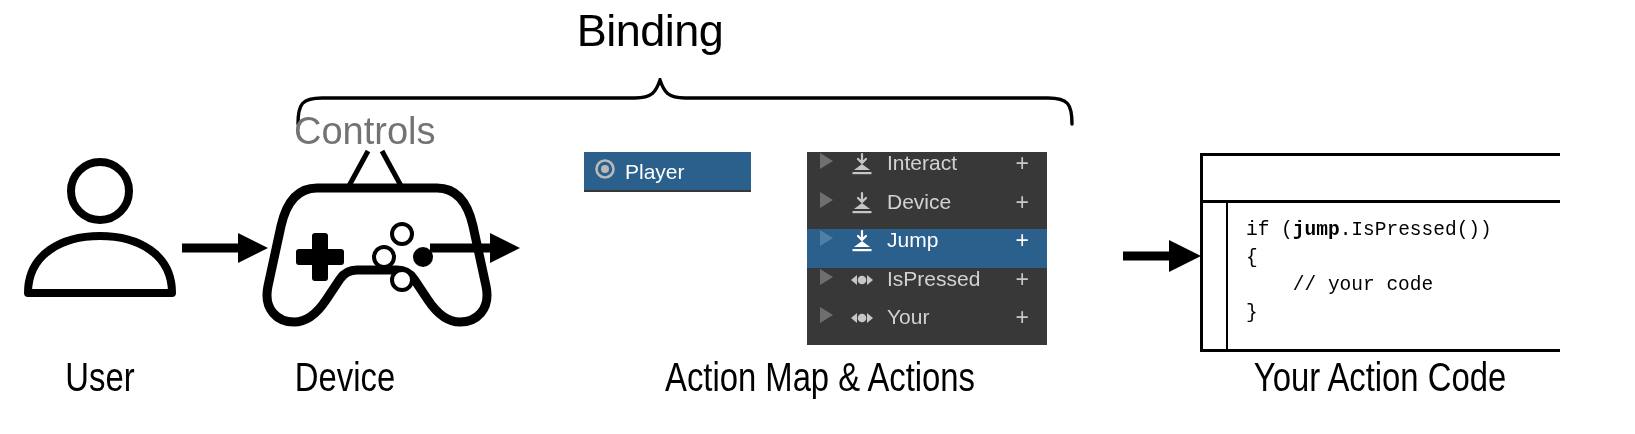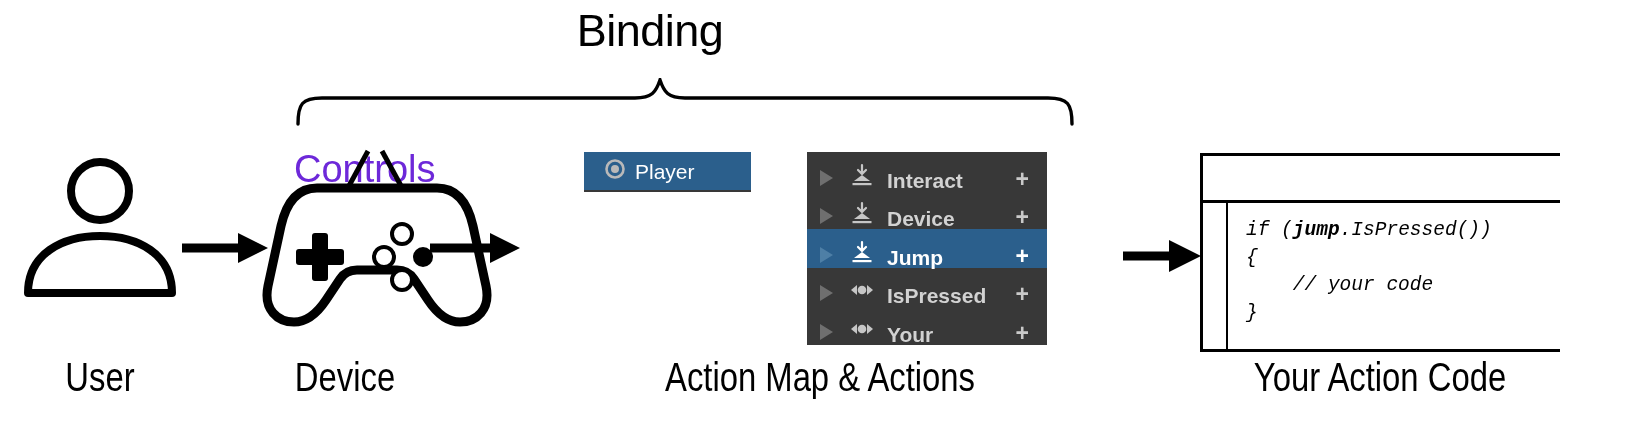--- a/index.html
+++ b/index.html
@@ -26,24 +26,23 @@
     letter-spacing: -0.5px;
     line-height: 1;
     white-space: nowrap;
   }
   #binding-brace { left: 290px; top: 78px; }
 
   
   #controls-label {
     left: 294px; top: 112px;
     font-size: 38px;
-    color: #6d28d9;
-    line-height: 1;
-    white-space: nowrap;
-    margin-top: 38px;
+    color: #737373;
+    line-height: 1;
+    white-space: nowrap;
   }
   #controls-arrows { left: 300px; top: 148px; }
 
   
   #user-icon { left: 22px; top: 158px; }
 
   
   #gamepad { left: 262px; top: 178px; }
 
   
@@ -55,21 +54,21 @@
   #action-map-panel {
     left: 584px; top: 152px;
     width: 167px;
     background: #383838;
     padding-bottom: 2px;
   }
   .map-row {
     display: flex;
     align-items: center;
     height: 38px;
-    padding-left: 20px;
+    padding-left: 10px;
     box-sizing: border-box;
   }
   .map-row.sel { background: #2B5F8C; }
   .map-row .ring { margin-right: 9px; flex: 0 0 auto; }
   .map-row .lbl {
     font-size: 21px;
     color: #d2d2d2;
     line-height: 1;
     white-space: nowrap;
   }
@@ -77,24 +76,23 @@
 
   
   #actions-panel {
     left: 807px; top: 152px;
     width: 240px;
     background: #383838;
   }
   .act-row {
     position: relative;
     display: flex;
-    align-items: flex-end;
+    align-items: flex-start;
     height: 38.6px;
     box-sizing: border-box;
-    font-weight: bold;
   }
   .act-row.sel { background: #2B5F8C; }
   .act-row .caret { margin-left: 11px; flex: 0 0 auto; }
   .act-row .ico { margin-left: 16px; flex: 0 0 auto; }
   .act-row .lbl {
     margin-left: 13px;
     font-size: 21px;
     color: #d2d2d2;
     line-height: 1;
     white-space: nowrap;
@@ -119,21 +117,20 @@
   }
   #code-titlebar {
     height: 47px;
     border-bottom: 3px solid #000;
     box-sizing: border-box;
   }
   #code-body {
     display: flex;
     height: 146px;
     box-sizing: border-box;
-    font-style: italic;
   }
   #code-gutter {
     width: 25px;
     border-right: 2px solid #000;
     flex: 0 0 auto;
     box-sizing: border-box;
   }
   #code-text {
     flex: 1 1 auto;
     padding: 14px 0 0 18px;

